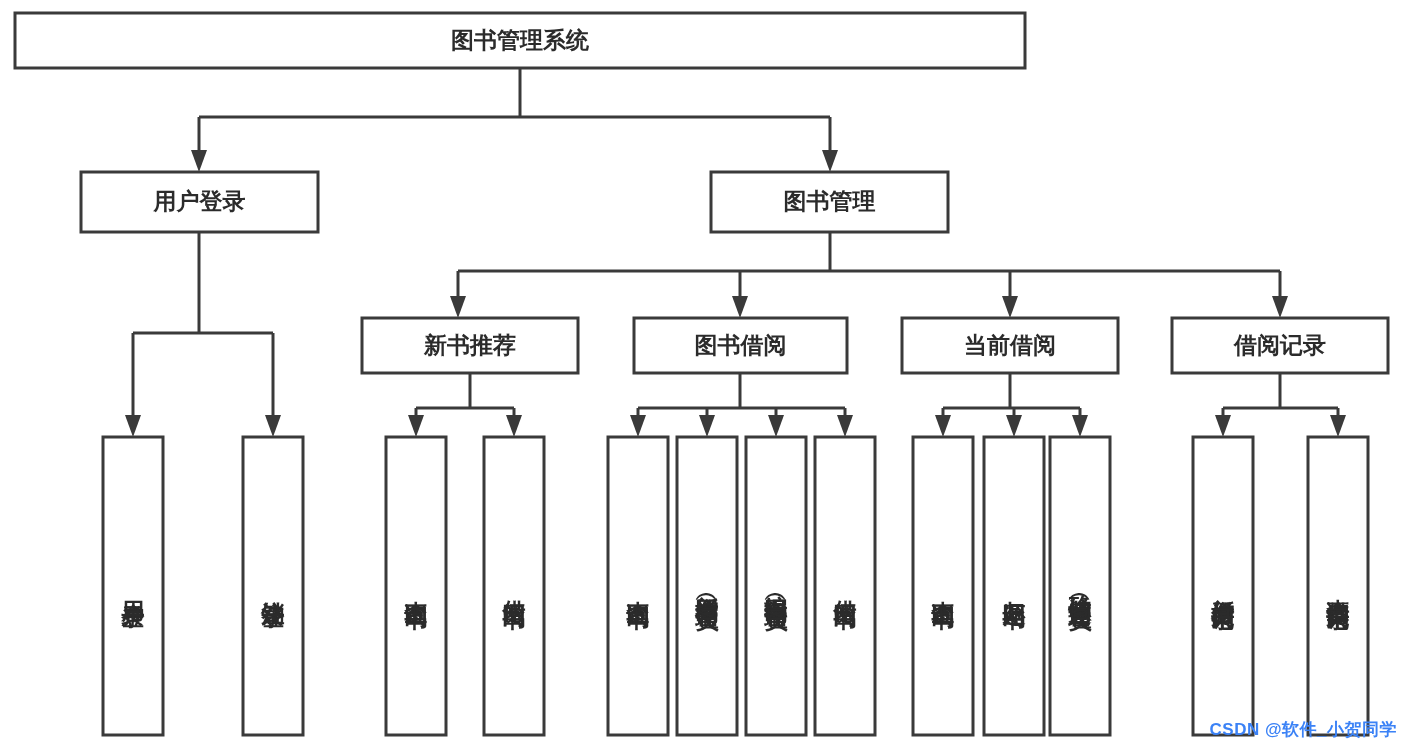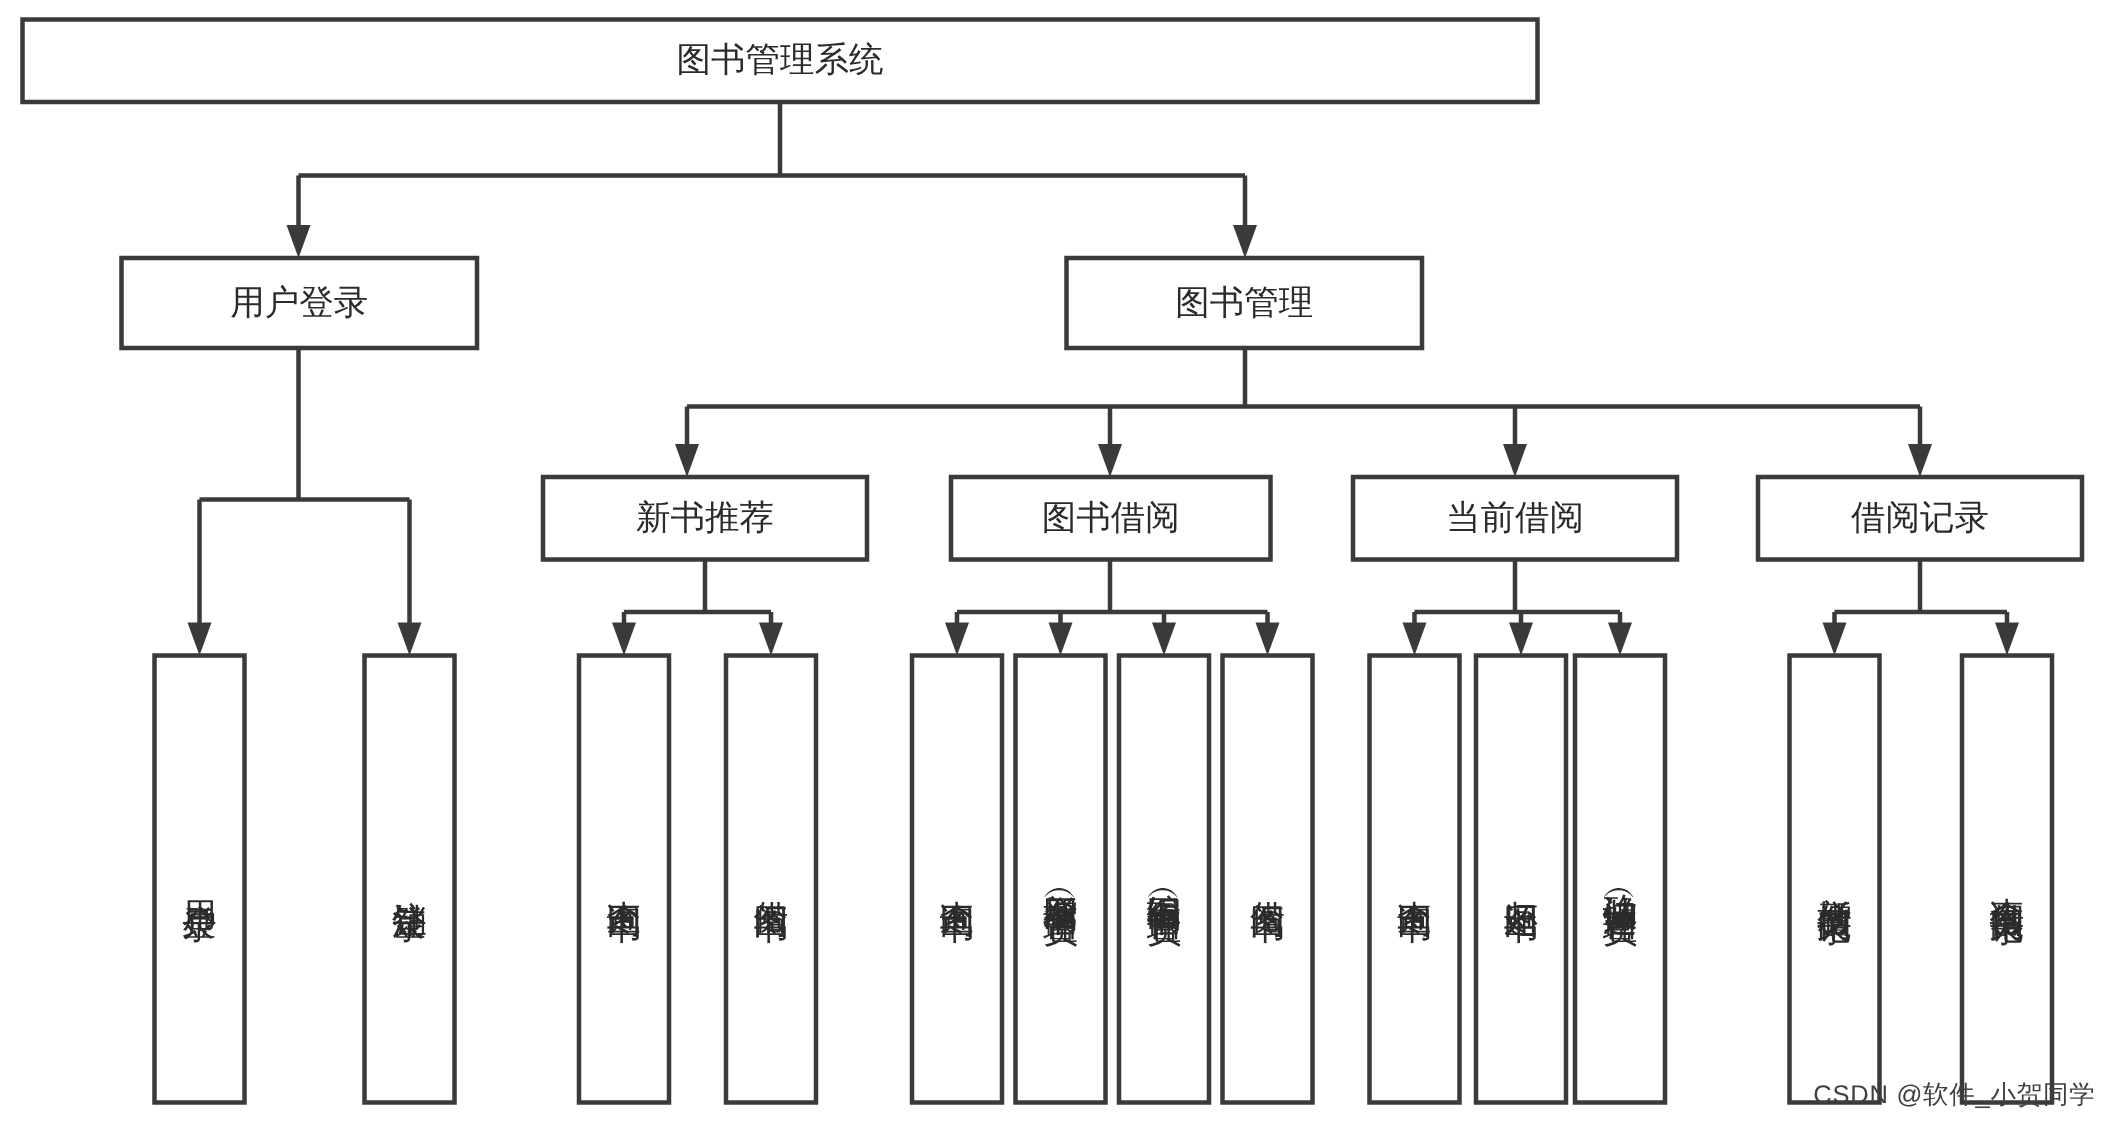--- a/index.html
+++ b/index.html
@@ -11,20 +11,21 @@
     width: 1405px;
     height: 747px;
     font-family: "Liberation Sans", "DejaVu Sans", sans-serif;
     overflow: hidden;
     position: relative;
   }
   #diagram-root {
     position: relative;
     width: 1405px;
     height: 747px;
+    font-weight: bold;
   }
   svg.diagram {
     position: absolute;
     top: 0;
     left: 0;
     width: 1405px;
     height: 747px;
     display: block;
   }
   .node-box {
@@ -62,21 +63,21 @@
     justify-content: center;
     white-space: nowrap;
     pointer-events: none;
   }
   .watermark {
     position: absolute;
     right: 8px;
     bottom: 6px;
     font-family: "Liberation Sans", "DejaVu Sans", sans-serif;
     font-size: 17px;
-    color: #404040;
+    color: #3b82f6;
     letter-spacing: 0.5px;
     white-space: nowrap;
   }
 </style>
 </head>
 <body>
 
 <div id="diagram-root">
 
   <svg class="diagram" viewBox="0 0 1405 747" xmlns="http://www.w3.org/2000/svg">

